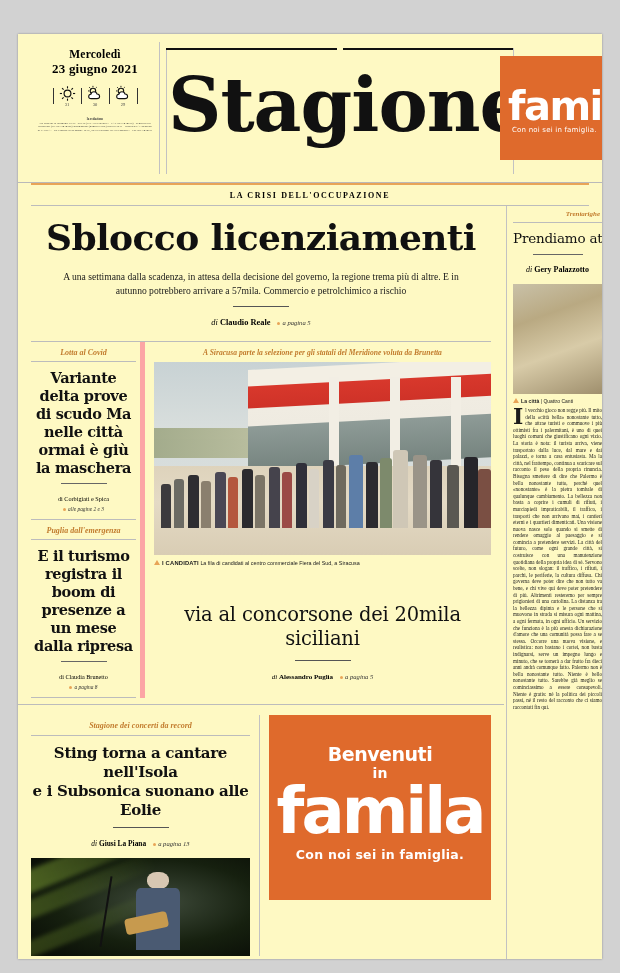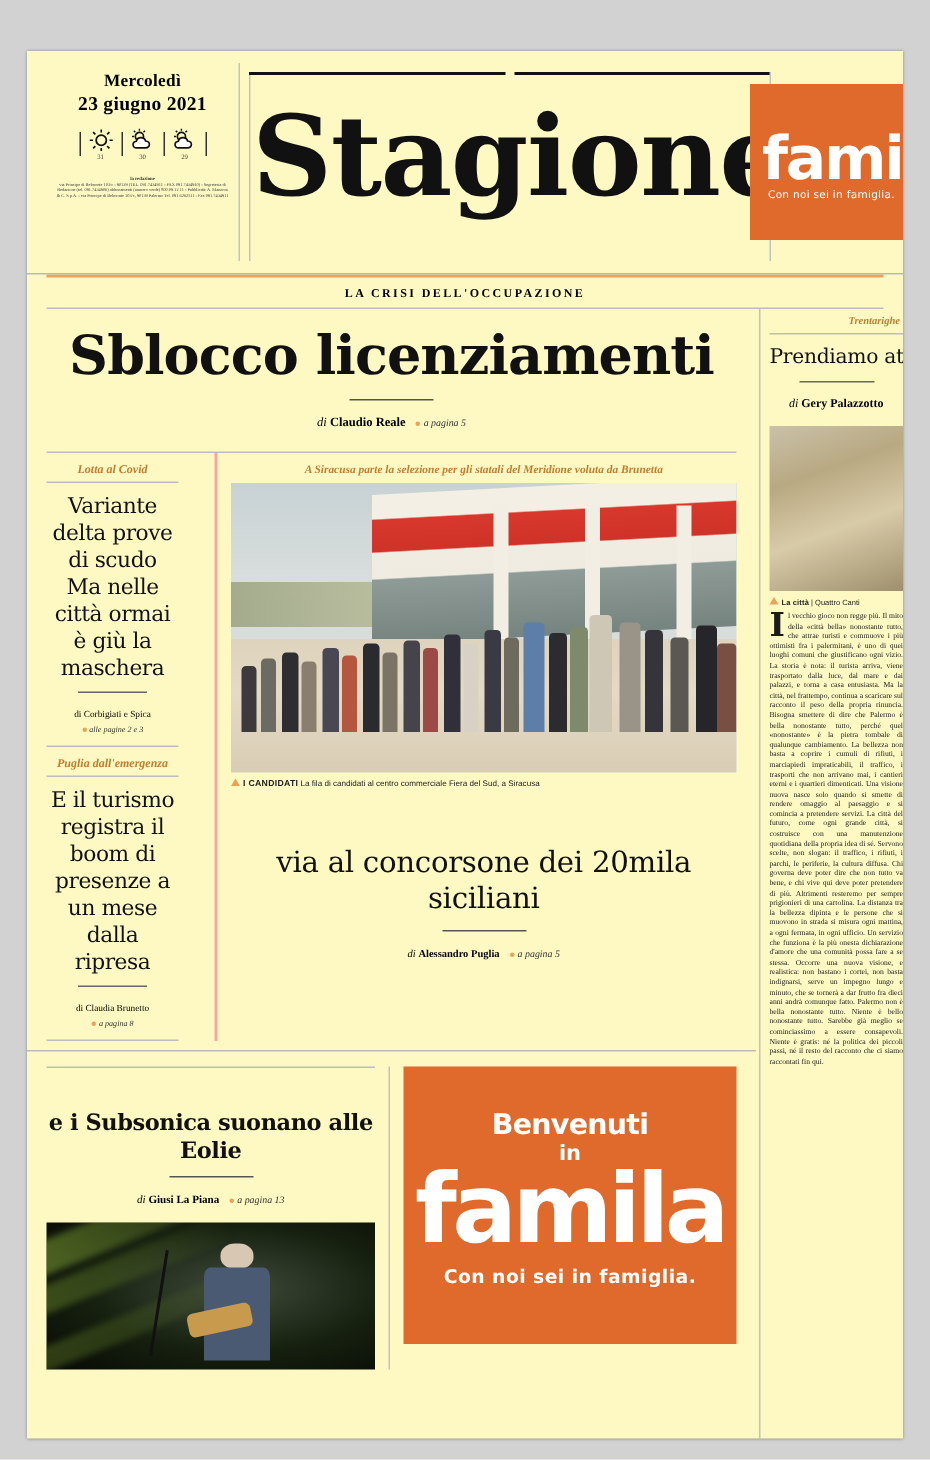--- a/index.html
+++ b/index.html
@@ -92,31 +92,31 @@
   .byline .sep{width:56px;height:1px;background:#555;margin:0 auto 4px;}
   .byline .nm{font-size:8.4px;}
   .byline .nm b{font-weight:bold;}
   .byline .pg{font-size:6.6px;font-style:italic;color:#333;margin-left:3px;}
   .dot{display:inline-block;width:3px;height:3px;border-radius:50%;background:#e8a457;vertical-align:middle;margin-right:2px;}
 
   .lead-rule{height:1px;background:#bcbcbc;margin:12px 13px 0;}
 
   
   .lower{display:flex;padding:0 13px;}
-  .side-col{width:114px;flex:0 0 114px;border-right:2px solid #fca5a5;padding-right:24px;box-sizing:border-box;}
+  .side-col{width:114px;flex:0 0 114px;border-right:5px solid #fca5a5;padding-right:4px;box-sizing:border-box;}
   .phot-col{flex:1;padding-left:9px;}
 
   .side-kicker{
     text-align:center;font-style:italic;font-weight:bold;
     font-size:8px;color:#c27c2e;padding:6px 0 4px;
   }
   .side-box{border-top:1px solid #bcbcbc;border-bottom:1px solid #bcbcbc;padding:7px 2px 7px;}
   .side-box h2{
     margin:0;text-align:center;font-family:"DejaVu Serif", serif;
-    font-weight:normal;font-size:14.5px;line-height:18px;letter-spacing:-.3px;color:#111;
+    font-weight:bold;font-size:14.5px;line-height:18px;letter-spacing:-.3px;color:#111;
   }
   .side-byline{text-align:center;margin-top:6px;}
   .side-byline .sep{width:46px;height:1px;background:#666;margin:0 auto 3px;}
   .side-byline .nm{font-size:6.2px;}
   .side-byline .pg{font-size:5.4px;font-style:italic;color:#333;display:block;margin-top:1px;}
 
   
   .ph-kicker{
     text-align:center;font-style:italic;font-weight:bold;
     font-size:7.6px;color:#c27c2e;padding:6px 0 5px;
@@ -319,20 +319,21 @@
         <span class="dropcap">I</span><span>l vecchio gioco non regge più. Il mito della «città bella» nonostante tutto, che attrae turisti e commuove i più ottimisti fra i palermitani, è uno di quei luoghi comuni che giustificano ogni vizio. La storia è nota: il turista arriva, viene trasportato dalla luce, dal mare e dai palazzi, e torna a casa entusiasta. Ma la città, nel frattempo, continua a scaricare sul racconto il peso della propria rinuncia. Bisogna smettere di dire che Palermo è bella nonostante tutto, perché quel «nonostante» è la pietra tombale di qualunque cambiamento. La bellezza non basta a coprire i cumuli di rifiuti, i marciapiedi impraticabili, il traffico, i trasporti che non arrivano mai, i cantieri eterni e i quartieri dimenticati. Una visione nuova nasce solo quando si smette di rendere omaggio al paesaggio e si comincia a pretendere servizi. La città del futuro, come ogni grande città, si costruisce con una manutenzione quotidiana della propria idea di sé. Servono scelte, non slogan: il traffico, i rifiuti, i parchi, le periferie, la cultura diffusa. Chi governa deve poter dire che non tutto va bene, e chi vive qui deve poter pretendere di più. Altrimenti resteremo per sempre prigionieri di una cartolina. La distanza tra la bellezza dipinta e le persone che si muovono in strada si misura ogni mattina, a ogni fermata, in ogni ufficio. Un servizio che funziona è la più onesta dichiarazione d'amore che una comunità possa fare a se stessa. Occorre una nuova visione, e realistica: non bastano i cortei, non basta indignarsi, serve un impegno lungo e minuto, che se tornerà a dar frutto fra dieci anni andrà comunque fatto. Palermo non è bella nonostante tutto. Niente è bello nonostante tutto. Sarebbe già meglio se cominciassimo a essere consapevoli. Niente è gratis: né la politica dei piccoli passi, né il resto del racconto che ci siamo raccontati fin qui.</span>
       </div>
     </div>
 
     <div class="col-main">
 
       <div class="lead">
         <h1>
           <span>Sblocco licenziamenti</span><br>
         </h1>
+        <div class="deck">A una settimana dalla scadenza, in attesa della decisione del governo, la regione trema più di altre. E in autunno potrebbero arrivare a 57mila. Commercio e petrolchimico a rischio</div>
         <div class="byline">
           <div class="sep"></div>
           <span class="nm"><i>di</i> <b>Claudio Reale</b></span>
           <span class="pg"><span class="dot"></span><span>a pagina 5</span></span>
         </div>
       </div>
 
       <div class="lead-rule"></div>
 
       <div class="lower">
@@ -412,23 +413,24 @@
             <span class="nm" style="font-size:7px"><i>di</i> <b>Alessandro Puglia</b></span>
             <span class="pg"><span class="dot"></span><span>a pagina 5</span></span>
           </div>
         </div>
       </div>
 
       <div class="bt-rule" style="margin-left:0;margin-right:0;"></div>
 
       <div class="bottom">
         <div class="bt-left">
+          <div class="bt-kicker">Stagione dei concerti da record</div>
           <div class="rr-rule" style="margin-bottom:8px"></div>
           <h2 class="bt-head">
-            <br>
+            <span>Sting torna a cantare nell'Isola</span><br>
             <span>e i Subsonica suonano alle Eolie</span>
           </h2>
           <div class="byline" style="margin-top:7px">
             <div class="sep"></div>
             <span class="nm" style="font-size:7.4px"><i>di</i> <b>Giusi La Piana</b></span>
             <span class="pg"><span class="dot"></span><span>a pagina 13</span></span>
           </div>
 
           <div class="bt-photo">
             <span class="beam" style="left:-20%;top:-10%;width:90%;height:22%;"></span>

